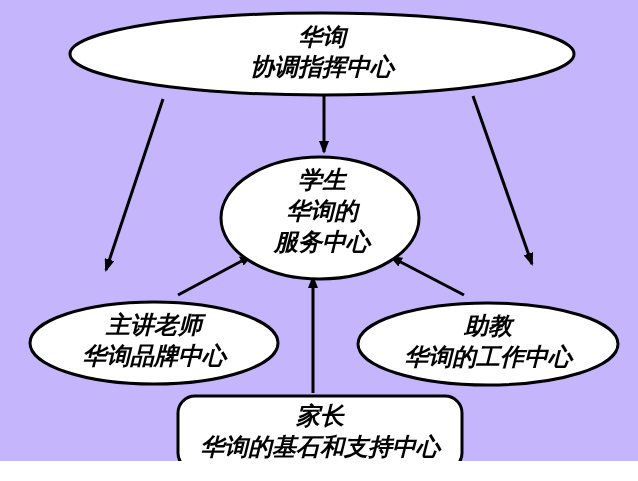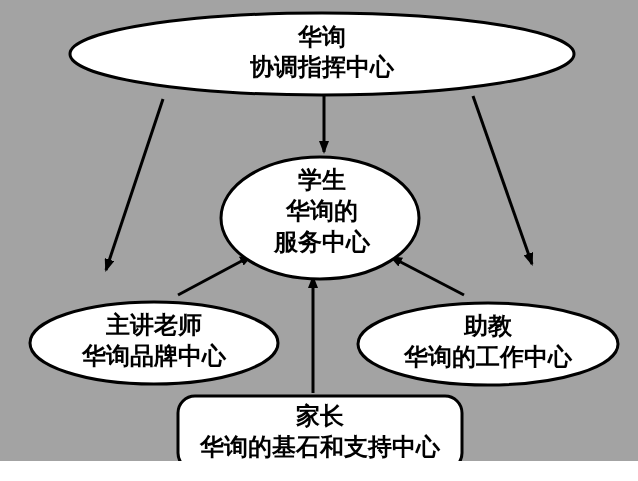--- a/index.html
+++ b/index.html
@@ -4,22 +4,23 @@
 <style>
   html, body {
     margin: 0;
     padding: 0;
     background: #ffffff;
   }
   .canvas {
     position: relative;
     width: 638px;
     height: 461px;
-    background: #a3a3a3;
+    background: #c4b5fd;
     overflow: hidden;
+    font-style: italic;
   }
   svg {
     display: block;
   }
   .node-shape {
     fill: #ffffff;
     stroke-width: 3;
   }
   .edge-line {
     stroke-width: 3;

